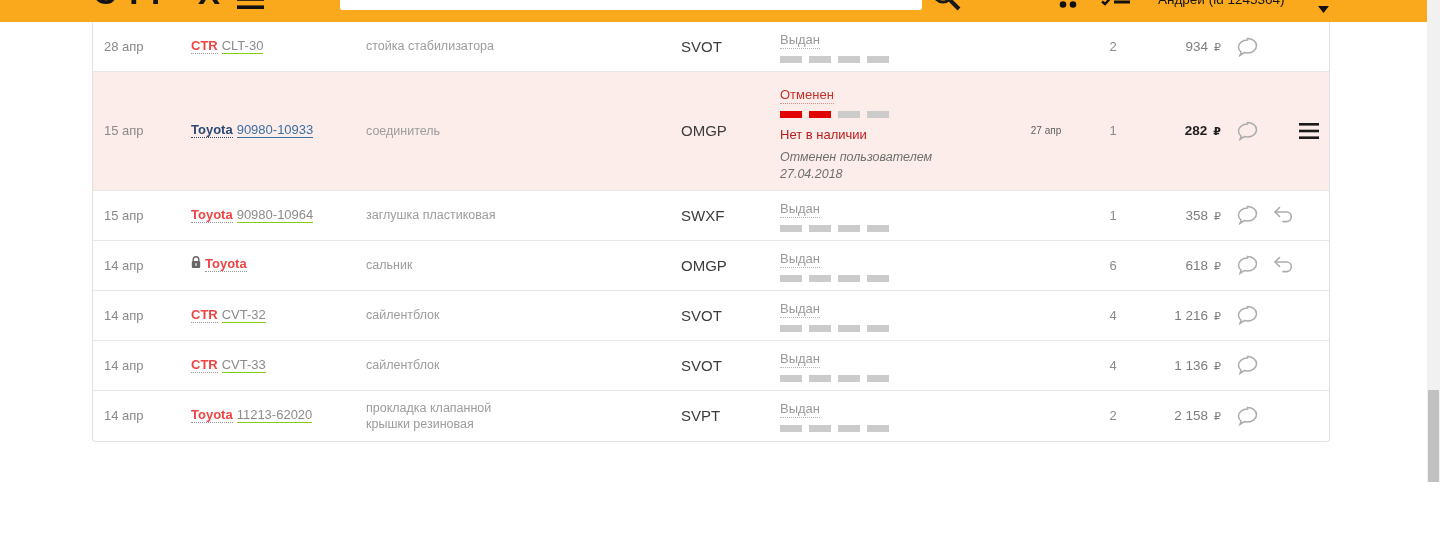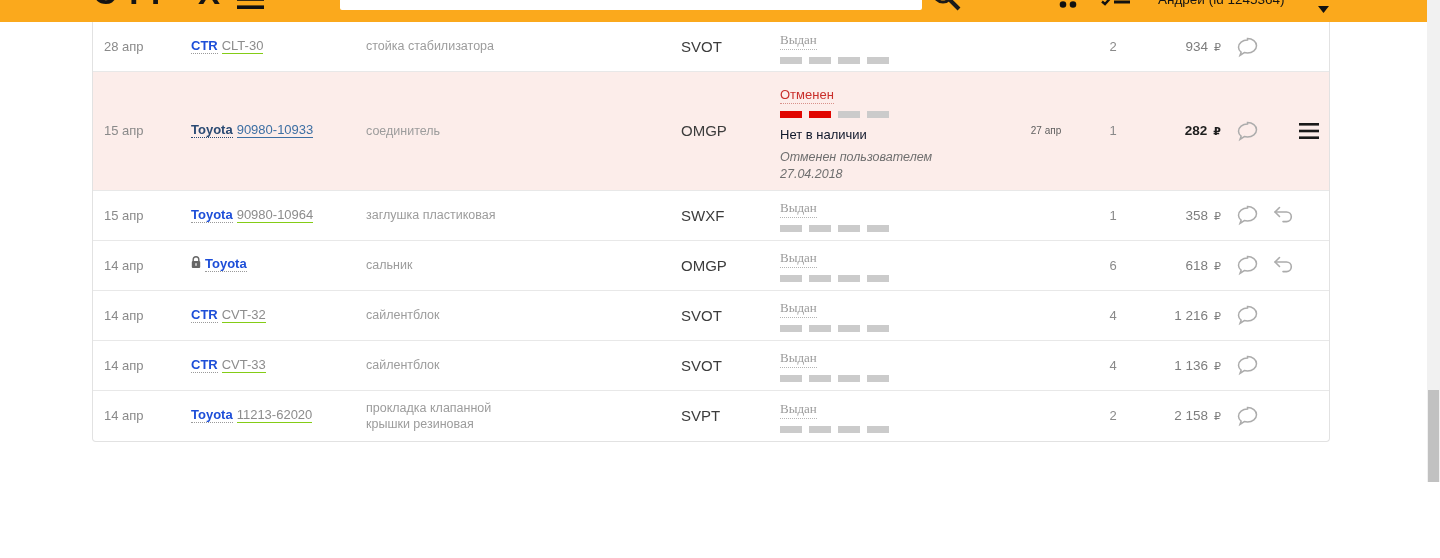--- a/index.html
+++ b/index.html
@@ -33,37 +33,37 @@
   .row { display:grid; grid-template-columns:98px 172px 310px 98px 238px 74px 60px 92px 1fr;
          align-items:center; min-height:50px; border-bottom:1px solid #E8E8E8; padding:7px 0; }
   .row:last-child { border-bottom:none; }
   .row.cancelled { background:var(--cancelled-row-bg,#FCEDEA); min-height:117px; }
   .row.cancelled .c-status { align-self:stretch; padding-top:6px; }
 
   .c-date { padding-left:11px; font-size:13px; color:#8A8A8A; }
   .c-part { font-size:13px; line-height:1.45; }
   .part-line { white-space:nowrap; }
   .lock { display:inline-block; margin-right:4px; vertical-align:-1px; }
-  .brand { font-weight:700; color:#1d4ed8; border-bottom:1px dotted #9A9A9A;
+  .brand { font-weight:700; color:#ef4444; border-bottom:1px dotted #9A9A9A;
            text-decoration:none; cursor:pointer; margin-right:4px; }
   .num { color:#8C8C8C; border-bottom:1px solid #84cc16; text-decoration:none; cursor:pointer; }
   .row.hl .brand { color:#2B4A73; border-bottom-color:#2B4A73; }
   .row.hl .num { color:#3D6FA3; border-bottom-color:#3D6FA3; }
   .c-desc { padding-left:3px; font-size:12.5px; color:#9C9C9C; line-height:1.3; }
   .c-desc span { display:inline-block; max-width:150px; }
   .c-code { padding-left:8px; font-size:15px; color:#3C3C3C; }
 
   .c-status { padding-left:9px; }
   .status-label { display:inline-block; font-size:13px; padding-bottom:1px; cursor:pointer; }
-  .status-label.issued { color:#9A9A9A; border-bottom:1px dotted #B5B5B5;font-family:Liberation Serif, serif; }
+  .status-label.issued { color:#9A9A9A; border-bottom:1px dotted #B5B5B5; }
   .status-label.cancelled { color:var(--status-red,#C9302C); border-bottom:1px dotted #D89089; }
   .bars { display:flex; gap:7px; margin-top:7px; }
   .bar { width:22px; height:7px; background:var(--bar-gray,#CBCBCB); }
   .bar.red { background:var(--bar-red,#E10600); }
-  .note1 { margin-top:9px; font-size:13px; color:#0f172a; }
+  .note1 { margin-top:9px; font-size:13px; color:#b91c1c; }
   .note2 { margin-top:7px; font-size:12.5px; font-style:italic; color:#6F6F6F;
            max-width:185px; line-height:1.35; }
 
   .c-date2 { text-align:center; font-size:10px; color:#5E5E5E; }
   .c-qty { text-align:center; font-size:13px; color:#8A8A8A; }
   .c-price { text-align:right; padding-right:14px; font-size:13.5px; color:#7D7D7D; white-space:nowrap; }
   .c-price .cur { font-size:11px; margin-left:3px; }
   .c-price.bold { color:#1E1E1E; font-weight:700; }
   .c-icons { display:flex; align-items:center; gap:13px; padding-left:1px; padding-right:10px; }
   .icon-btn { display:inline-flex; cursor:pointer; }

